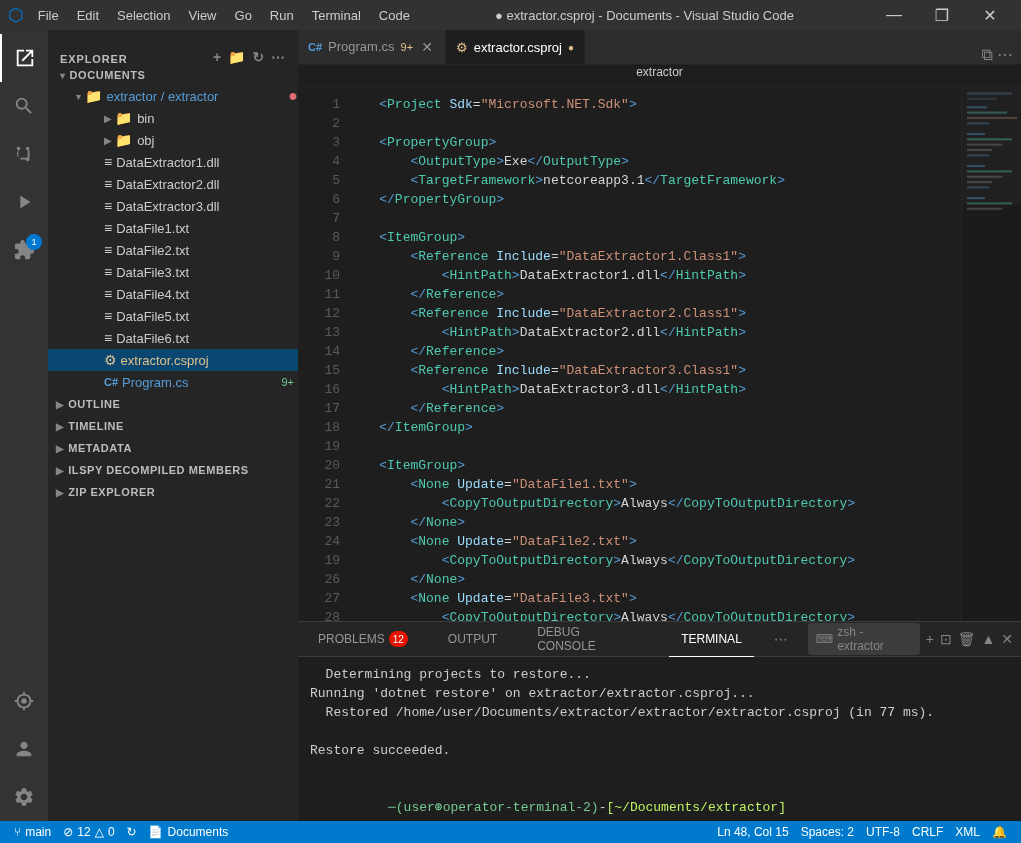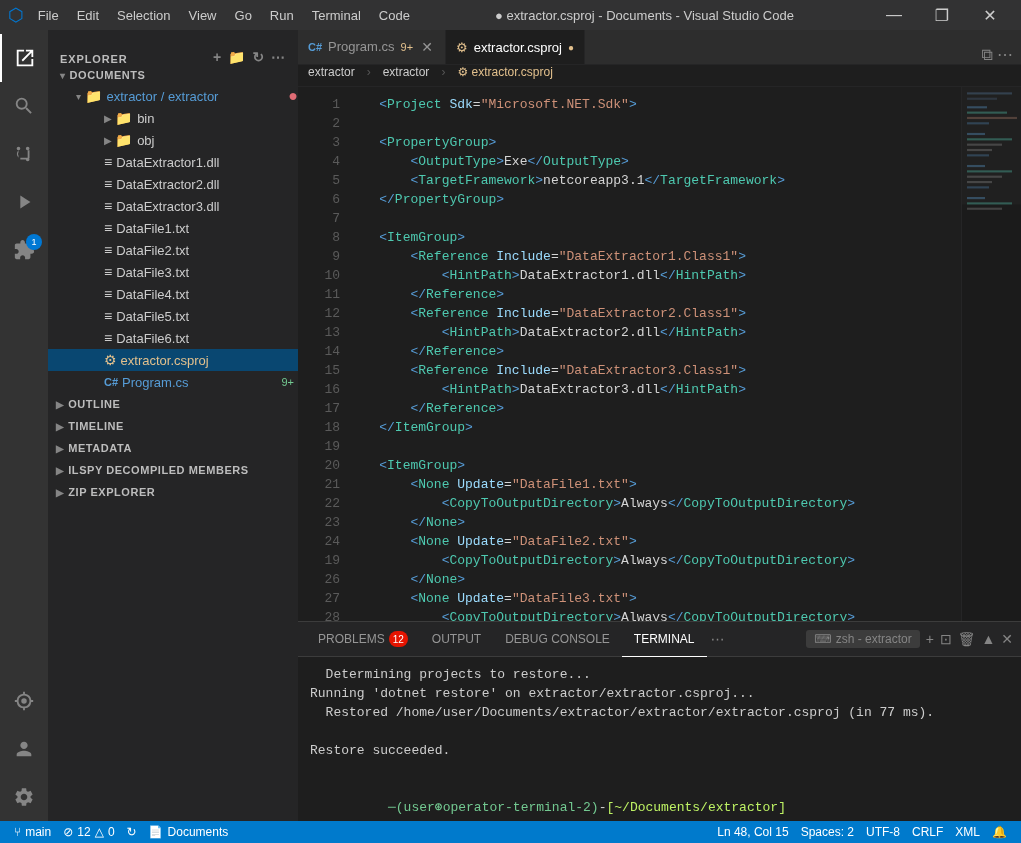--- a/index.html
+++ b/index.html
@@ -228,27 +228,28 @@
       padding: 0 8px;
       color: #858585;
     }
     .tab-action-btn { cursor: pointer; font-size: 16px; }
 
     
     #breadcrumb {
       height: 22px;
       background: #1e1e1e;
       display: flex;
-      align-items: flex-start;
+      align-items: center;
       padding: 0 10px;
       font-size: 12px;
       color: #858585;
       border-bottom: 1px solid #252526;
       gap: 12px;
       flex-shrink: 0;
+      flex-direction: column;
     }
     .breadcrumb-sep { color: #555; }
     .breadcrumb-item { color: #cccccc; cursor: pointer; }
     .breadcrumb-file { color: #e2c08d; }
 
     
     #code-editor {
       flex: 1;
       overflow: hidden;
       display: flex;
@@ -308,21 +309,21 @@
       display: flex;
       flex-direction: column;
       flex-shrink: 0;
     }
     #panel-tabs {
       height: 35px;
       background: #252526;
       display: flex;
       align-items: center;
       padding: 0 8px;
-      gap: 0;
+      gap: 16px;
       border-bottom: 1px solid #3c3c3c;
       justify-content: space-between;
     }
     .panel-tab {
       padding: 4px 12px;
       cursor: pointer;
       color: #969696;
       font-size: 12px;
       height: 35px;
       display: flex;

